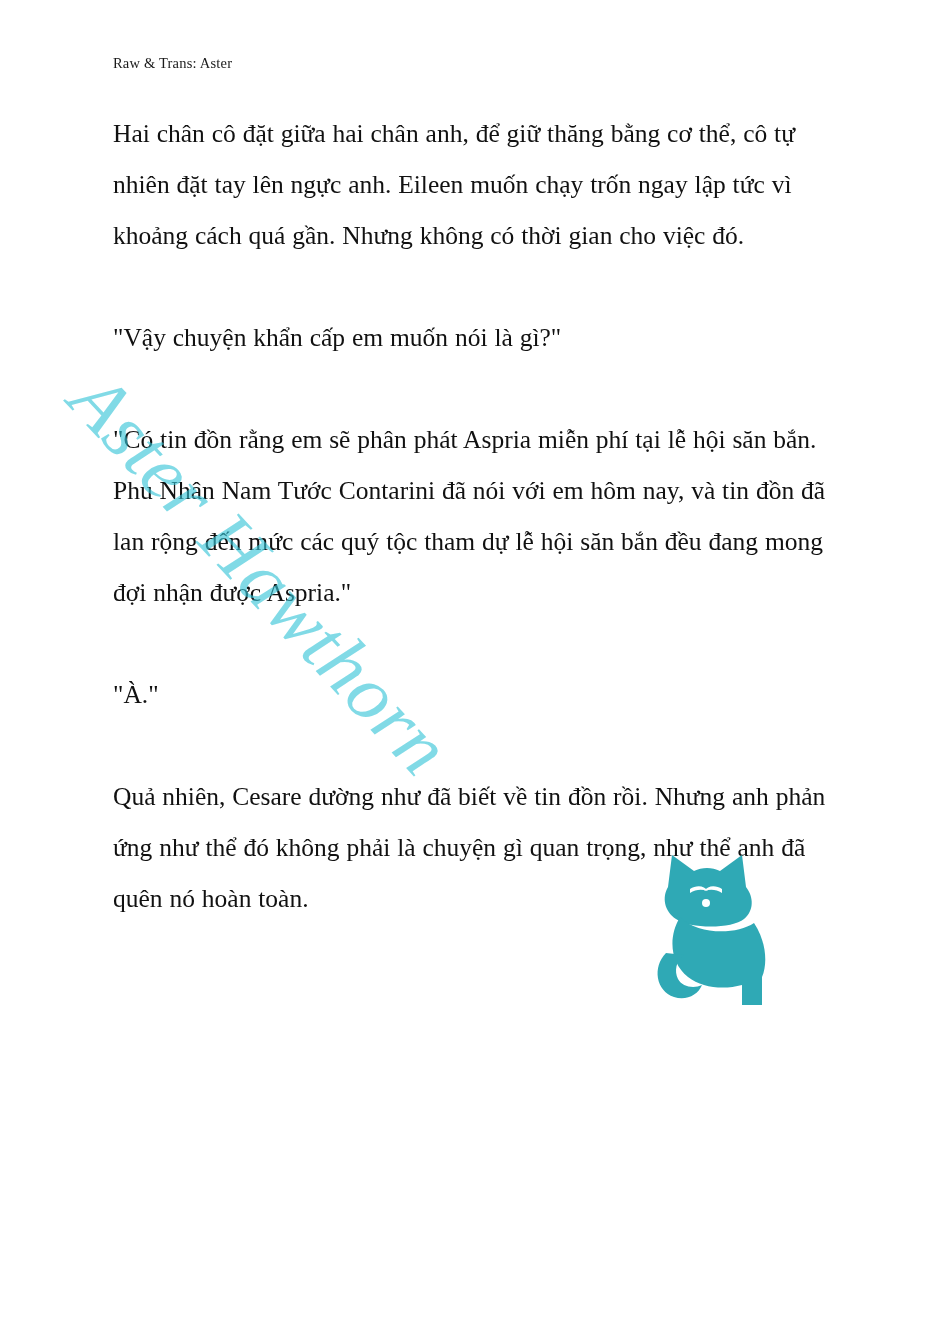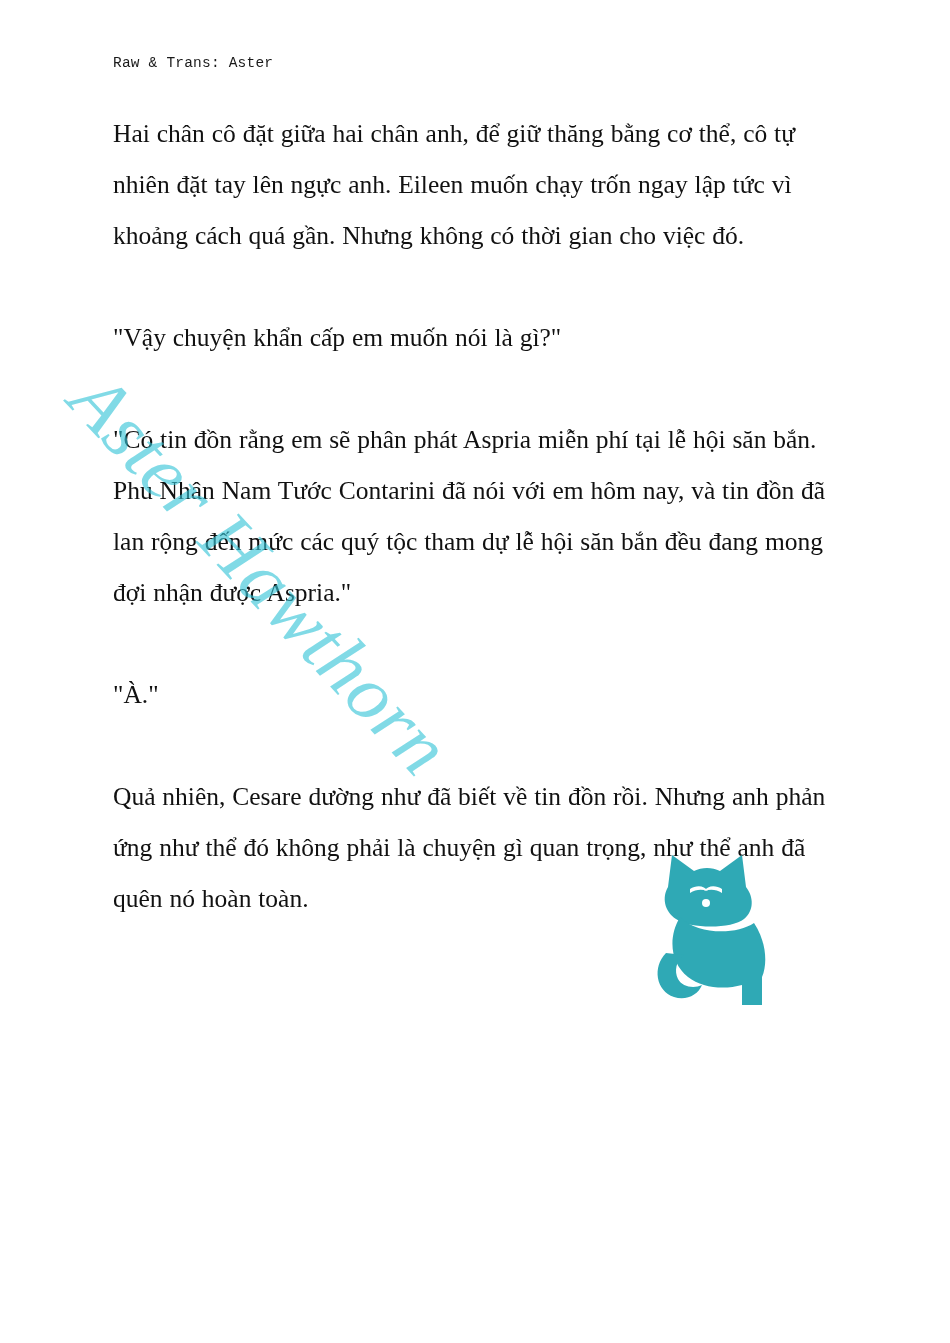--- a/index.html
+++ b/index.html
@@ -18,21 +18,21 @@
   .page {
     position: absolute;
     inset: 0;
     background: #ffffff;
   }
 
   .header-note {
     position: absolute;
     left: 113px;
     top: 55px;
-    font-family: Liberation Mono, monospace;
+    font-family: Liberation Serif, serif;
     font-size: 14.5px;
     color: #1a1a1a;
     letter-spacing: 0.2px;
     white-space: nowrap;
   }
 
   .content {
     position: absolute;
     left: 113px;
     top: 108px;

